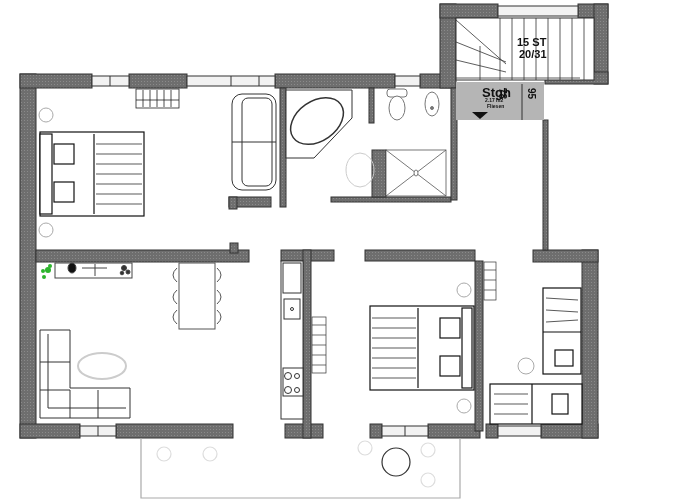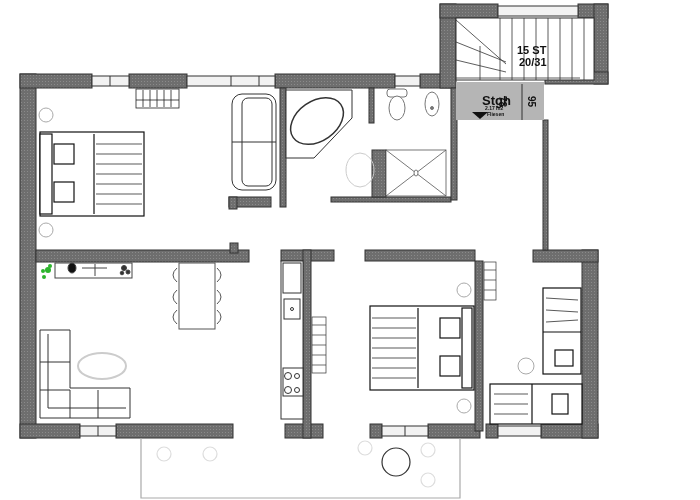--- a/index.html
+++ b/index.html
@@ -1,18 +1,18 @@
 <!DOCTYPE html>
 <html><head>
 <meta charset="utf-8">
 <style>
   html,body{margin:0;padding:0;background:#fff;}
   body{width:700px;height:500px;position:relative;overflow:hidden;font-family:"Liberation Sans",sans-serif;}
   svg{position:absolute;left:0;top:0;}
-  .lbl{position:absolute;font-family:"Liberation Sans",sans-serif;color:#111;font-weight:bold;margin-top:8px;}
+  .lbl{position:absolute;font-family:"Liberation Sans",sans-serif;color:#111;font-weight:bold;}
 </style>
 </head>
 <body>
 
 <svg width="700" height="500" viewBox="0 0 700 500">
   <defs>
     <pattern id="wallp" width="3" height="3" patternUnits="userSpaceOnUse">
       <rect width="3" height="3" fill="#6e6e6e"></rect>
       <rect width="1" height="1" fill="#8a8a8a"></rect>
     </pattern>

